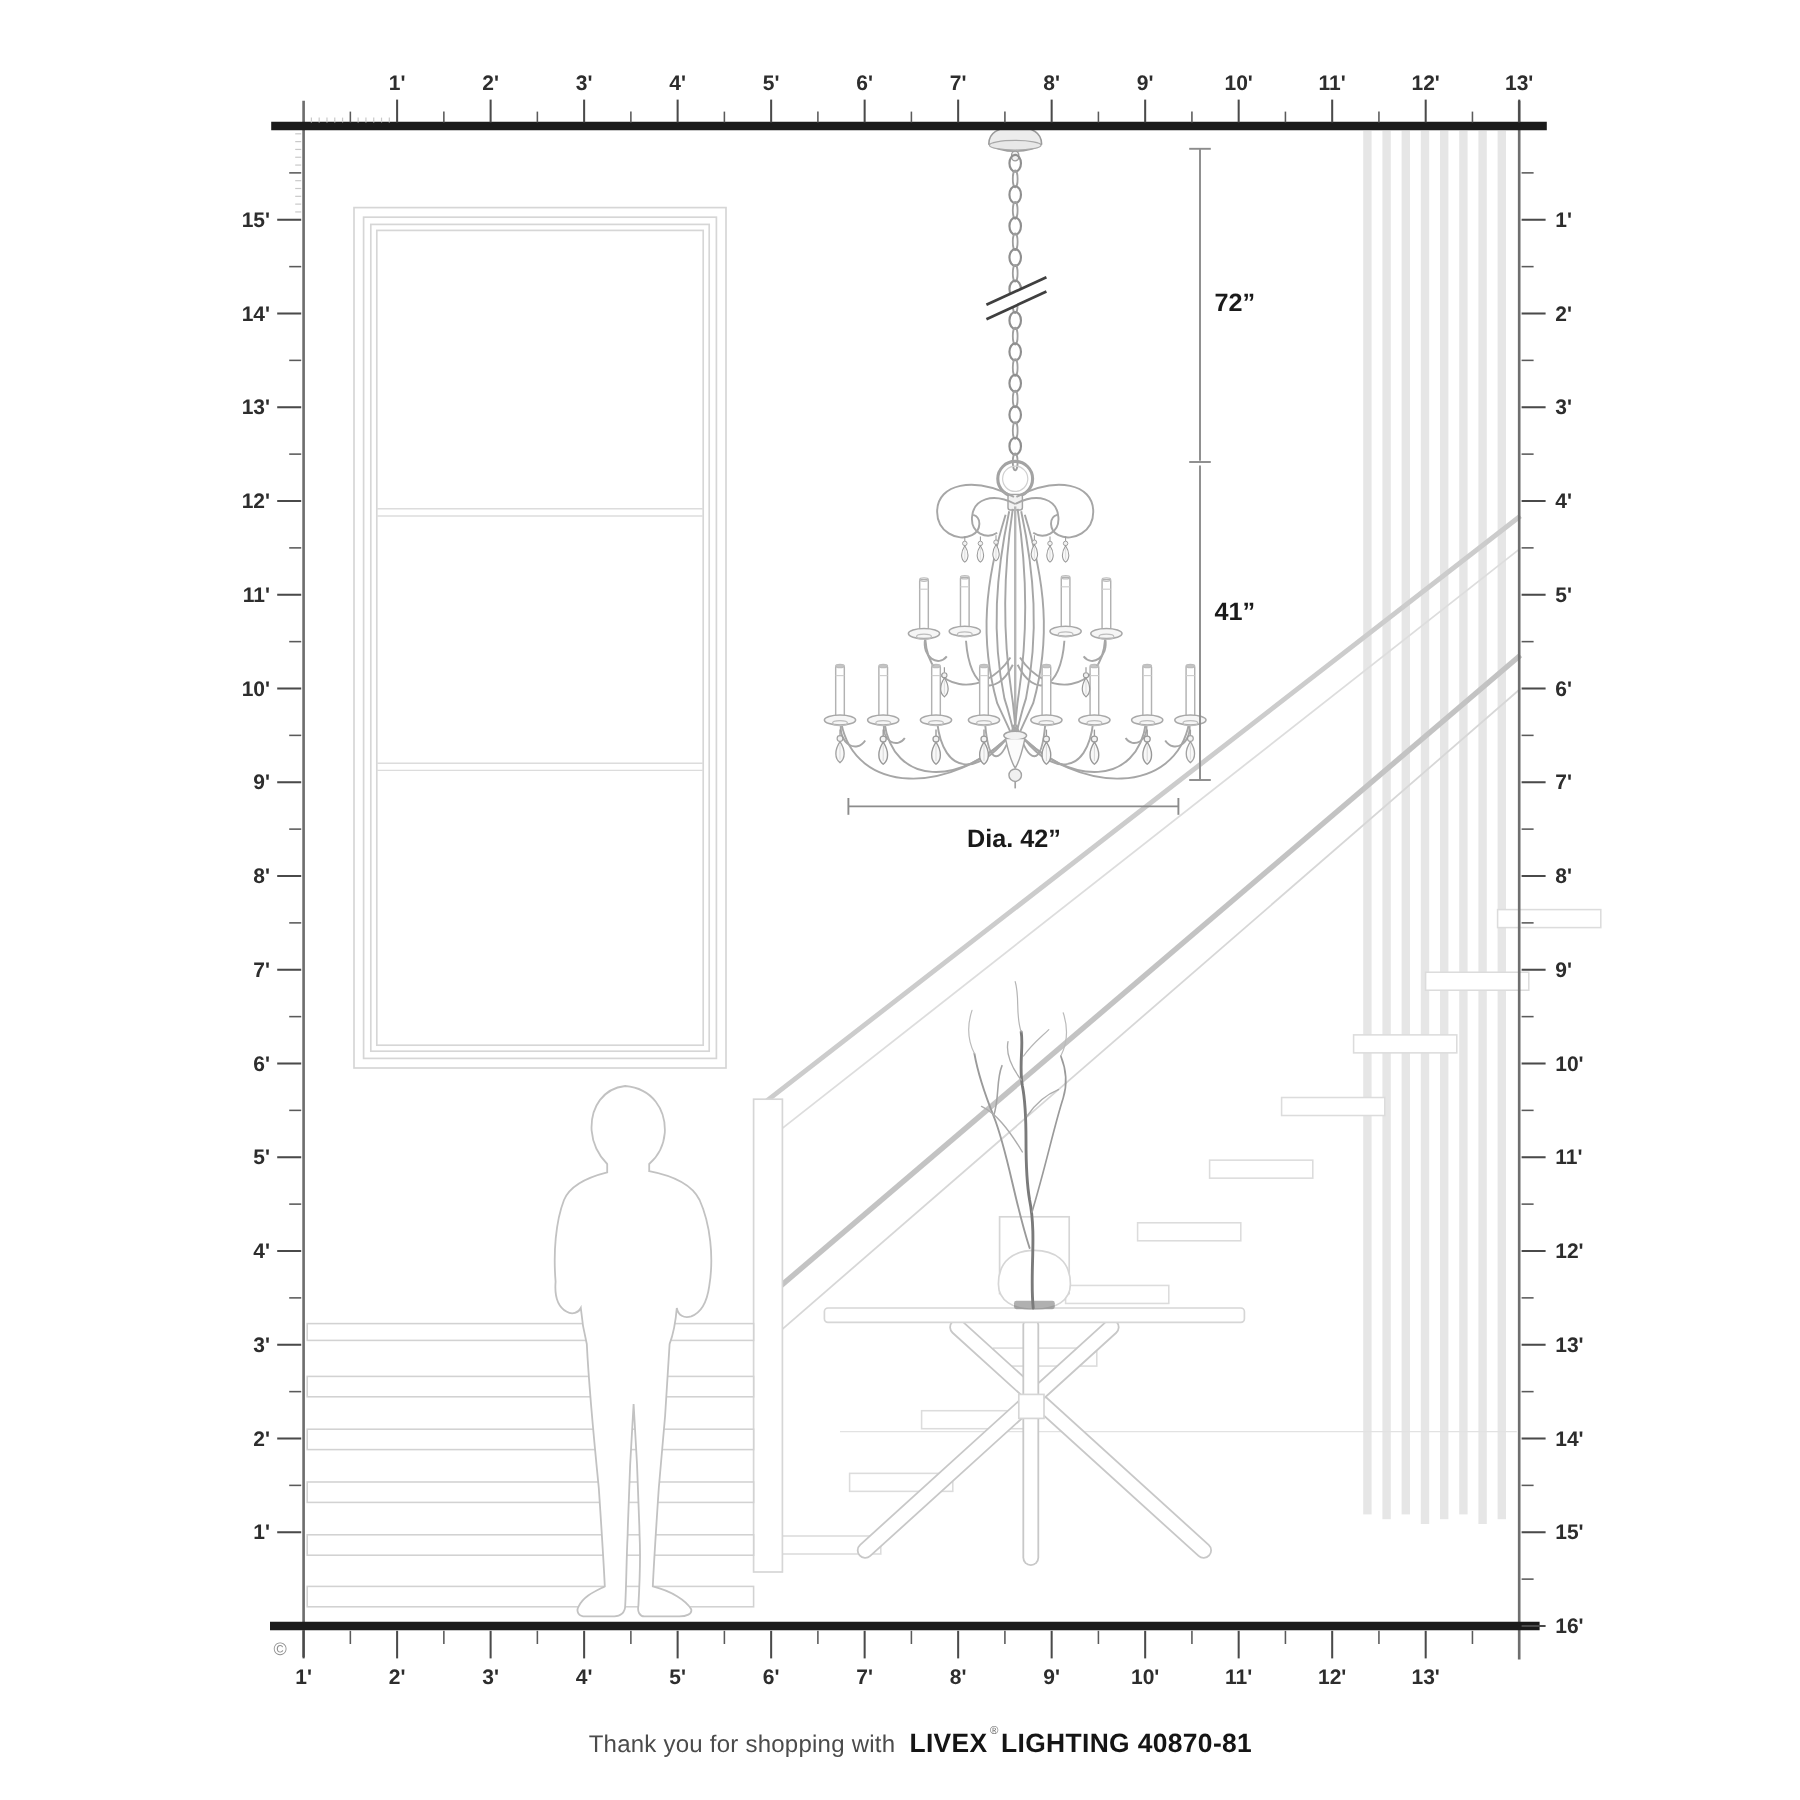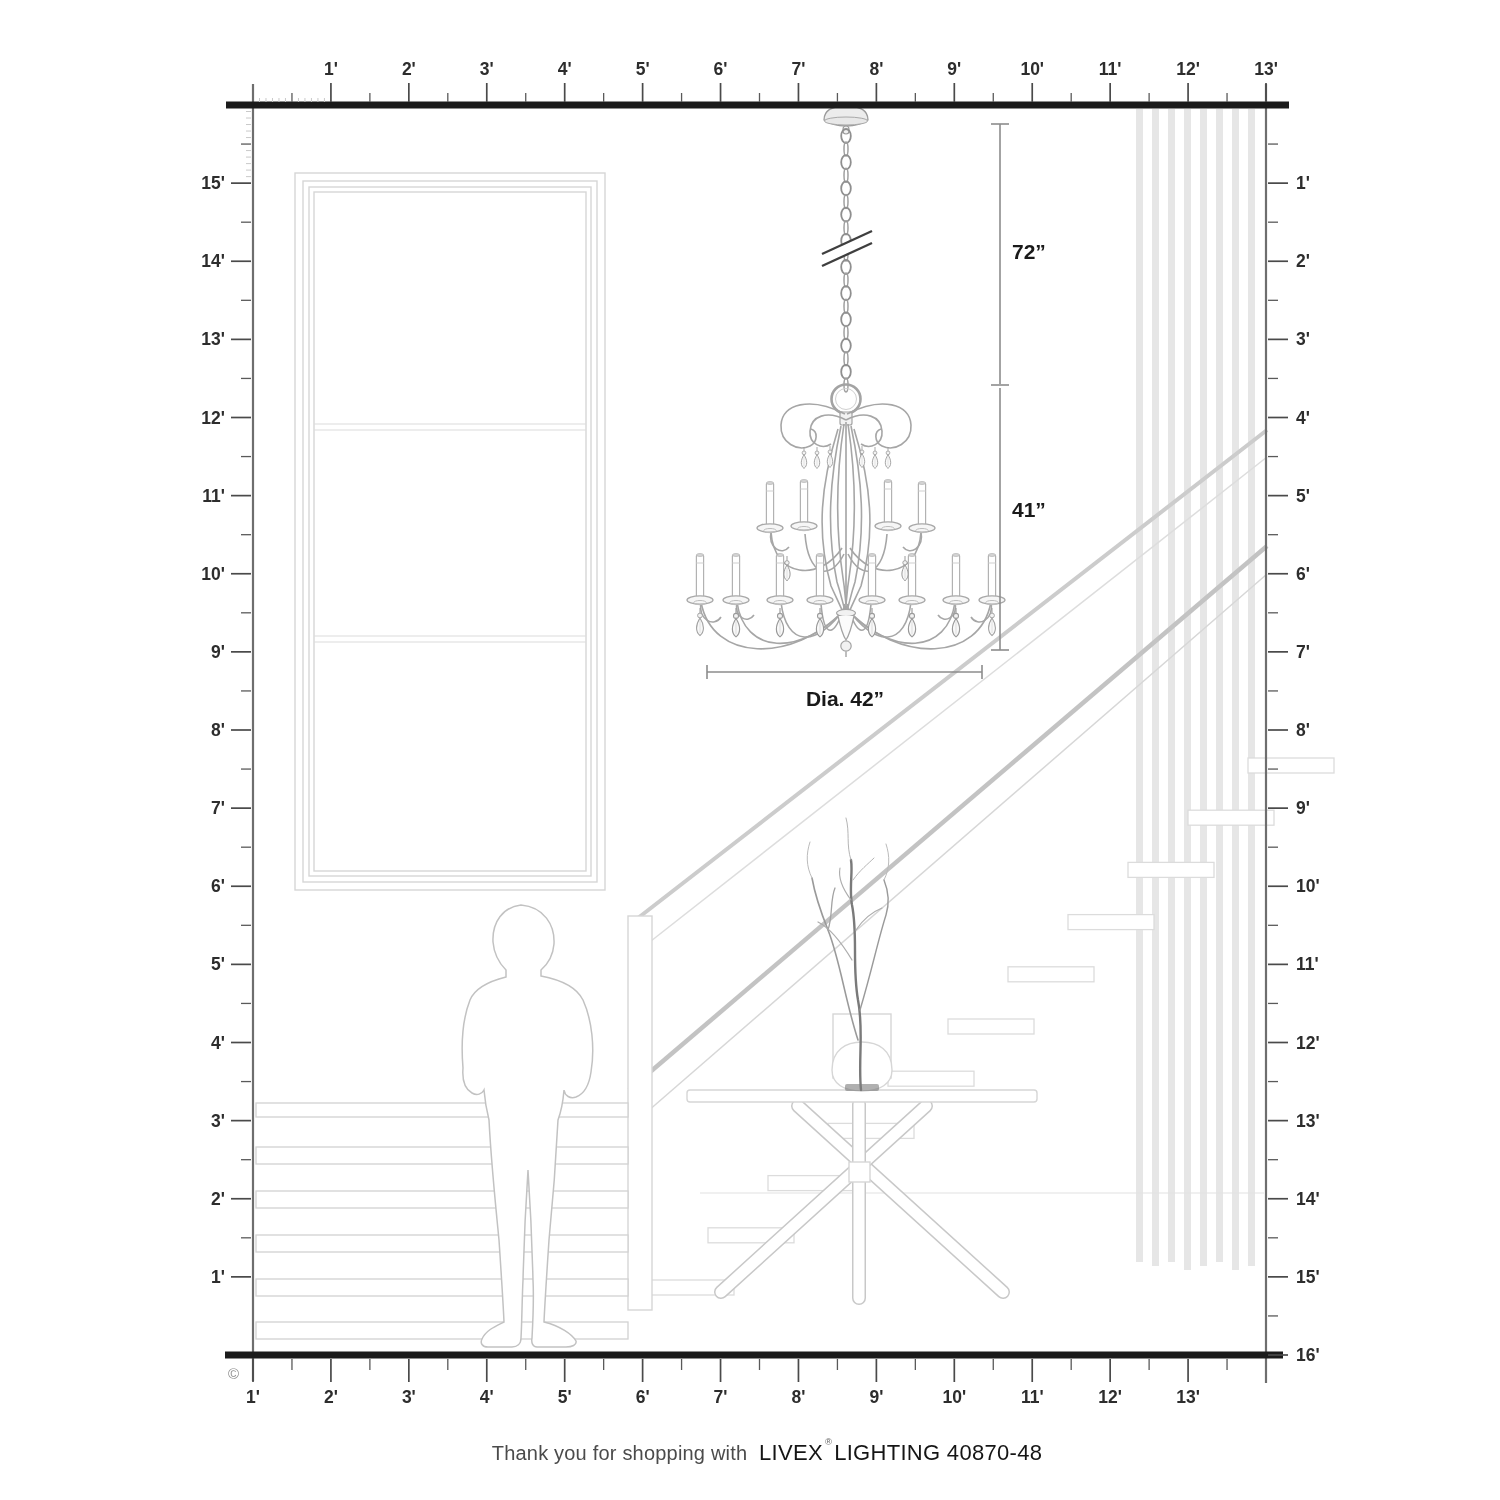--- a/index.html
+++ b/index.html
@@ -18,21 +18,21 @@
   .tkm{stroke:var(--tickMinor);stroke-width:1;}
   .rl{font:600 17.5px "Liberation Sans",sans-serif;fill:var(--label);}
   .dimln{stroke:var(--dim);stroke-width:1.6;fill:none;}
   .dimtxt{font:600 21px "Liberation Sans",sans-serif;fill:var(--dimText);}
   .scn{stroke:var(--scene);stroke-width:1.4;fill:none;}
   .scnf{stroke:var(--scene);stroke-width:1.4;fill:#fff;}
   .chd{stroke:var(--chand);stroke-width:1.6;fill:none;}
   .copyright{font:15px "Liberation Sans",sans-serif;fill:#8f8f8f;}
   .footer{position:absolute;left:0;right:0;top:1440px;text-align:center;
           padding-left:34px;color:var(--footerText);font-size:20px;letter-spacing:.2px;}
-  .footer .brand{font-size:22px;font-weight:400;color:var(--footerBrand);letter-spacing:.3px;}
+  .footer .brand{font-size:22px;font-weight:700;color:var(--footerBrand);letter-spacing:.3px;}
   .footer sup{font-size:9.5px;color:#666;position:relative;top:-7px;padding:0 2px;}
 </style>
 </head>
 <body style="background: rgb(255, 255, 255);">
 
 <div id="stage">
 <svg width="1500" height="1500" viewBox="0 0 1500 1500">
 
   <g>
     <rect x="1136" y="109" width="7" height="1153" fill="#e6e6e6"></rect>
@@ -456,14 +456,14 @@
         <line x1="291.96153846153845" y1="1359" x2="291.96153846153845" y2="1370" class="tk2"></line>
         <text x="253" y="1403" class="rl" text-anchor="middle">1'</text>
       </g>
 
   <text class="copyright" x="228" y="1379">©</text>
 </svg>
 </div>
 
 <div class="footer">
   <span>Thank you for shopping with</span>
-  <span class="brand" style="margin-left:6px;">LIVEX</span><sup>®</sup><span class="brand">LIGHTING 40870-48</span>
+  <span class="brand" style="margin-left:6px;">LIVEX</span><sup>®</sup><span class="brand">LIGHTING 40870-81</span>
 </div>
 
 </body></html>

